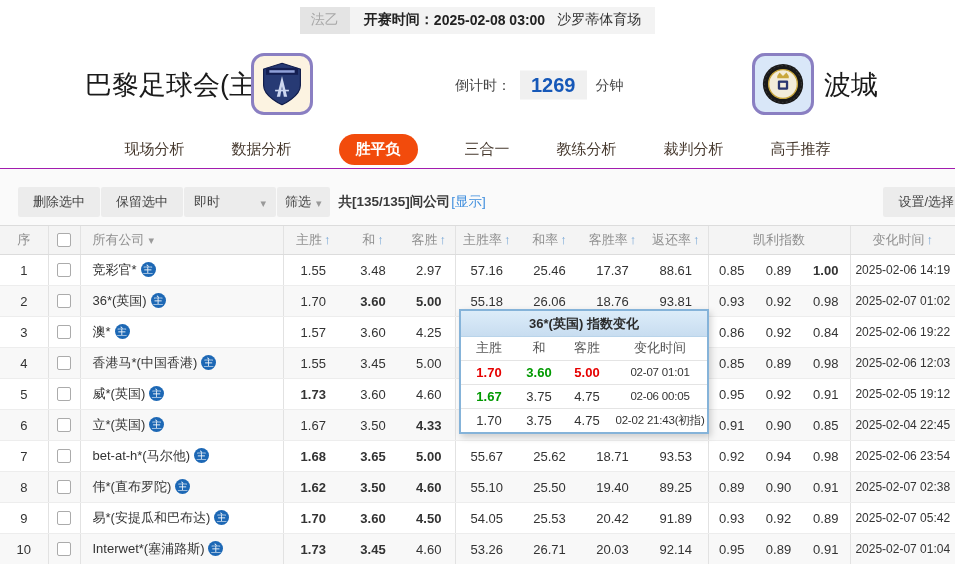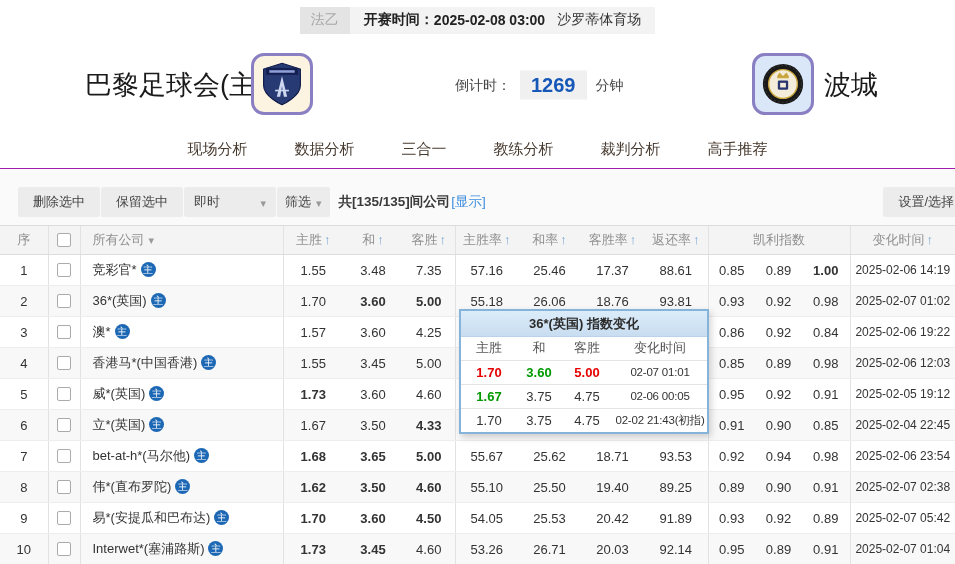--- a/index.html
+++ b/index.html
@@ -120,20 +120,21 @@
       <rect x="17.5" y="19" width="5" height="4" fill="#f3ecda"></rect>
       <circle cx="20" cy="20" r="16" fill="none" stroke="#4a4a4a" stroke-width="0.6" stroke-dasharray="1.5 2"></circle>
     </svg>
   </div>
   <div class="team-name away-name">波城</div>
 </div>
 
 <div class="nav" id="nav-tabs">
     <div class="nav-tab">现场分析</div>
     <div class="nav-tab">数据分析</div>
+    <div class="nav-tab active">胜平负</div>
     <div class="nav-tab">三合一</div>
     <div class="nav-tab">教练分析</div>
     <div class="nav-tab">裁判分析</div>
     <div class="nav-tab">高手推荐</div>
   </div>
 
 <div class="main">
 
   <div class="toolbar">
     <button class="tbtn">删除选中</button>
@@ -190,21 +191,21 @@
     </thead>
     <tbody id="odds-tbody">
         <tr class="">
           <td>1</td>
           <td class="bl">
             <div class="checkbox"></div>
           </td>
           <td class="bl company"><span class="cname">竞彩官*</span><span class="badge">主</span></td>
           <td class="bl ">1.55</td>
           <td class="">3.48</td>
-          <td class="">7.35</td>
+          <td class="">2.97</td>
           <td class="bl ">57.16</td>
           <td class="">25.46</td>
           <td class="">17.37</td>
           <td class="">88.61</td>
           <td class="bl ">0.85</td>
           <td class="">0.89</td>
           <td class="c-red bold">1.00</td>
           <td class="bl time">2025-02-06 14:19</td>
         </tr>
         <tr class="even">

